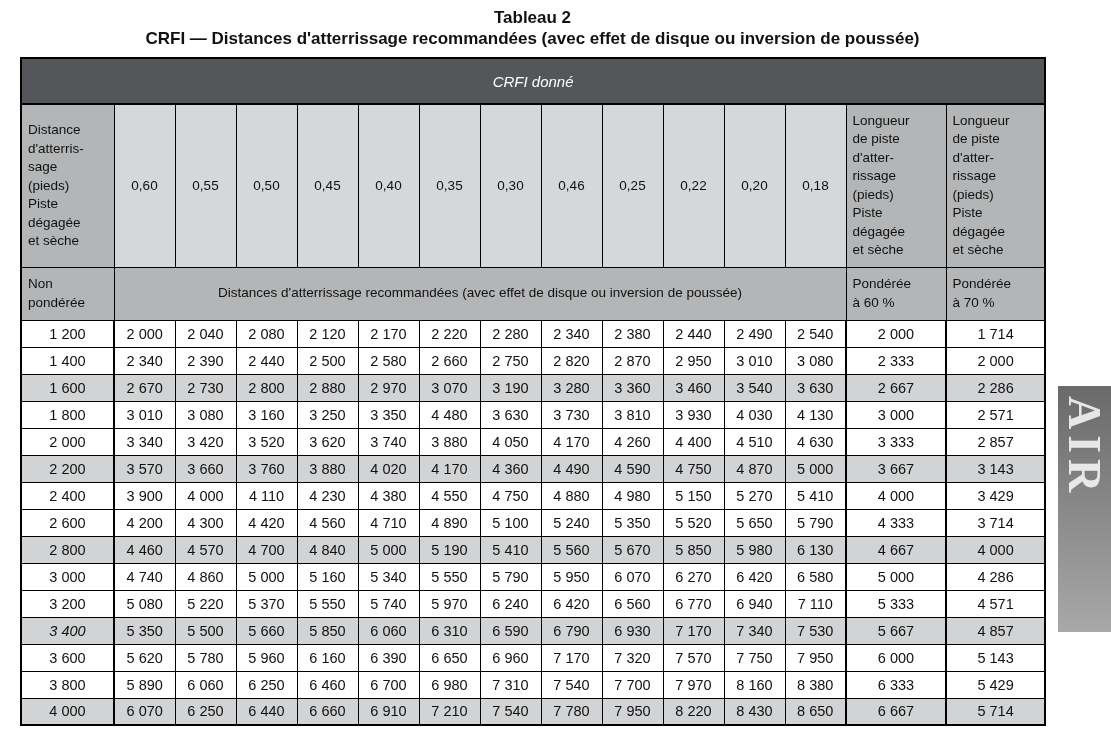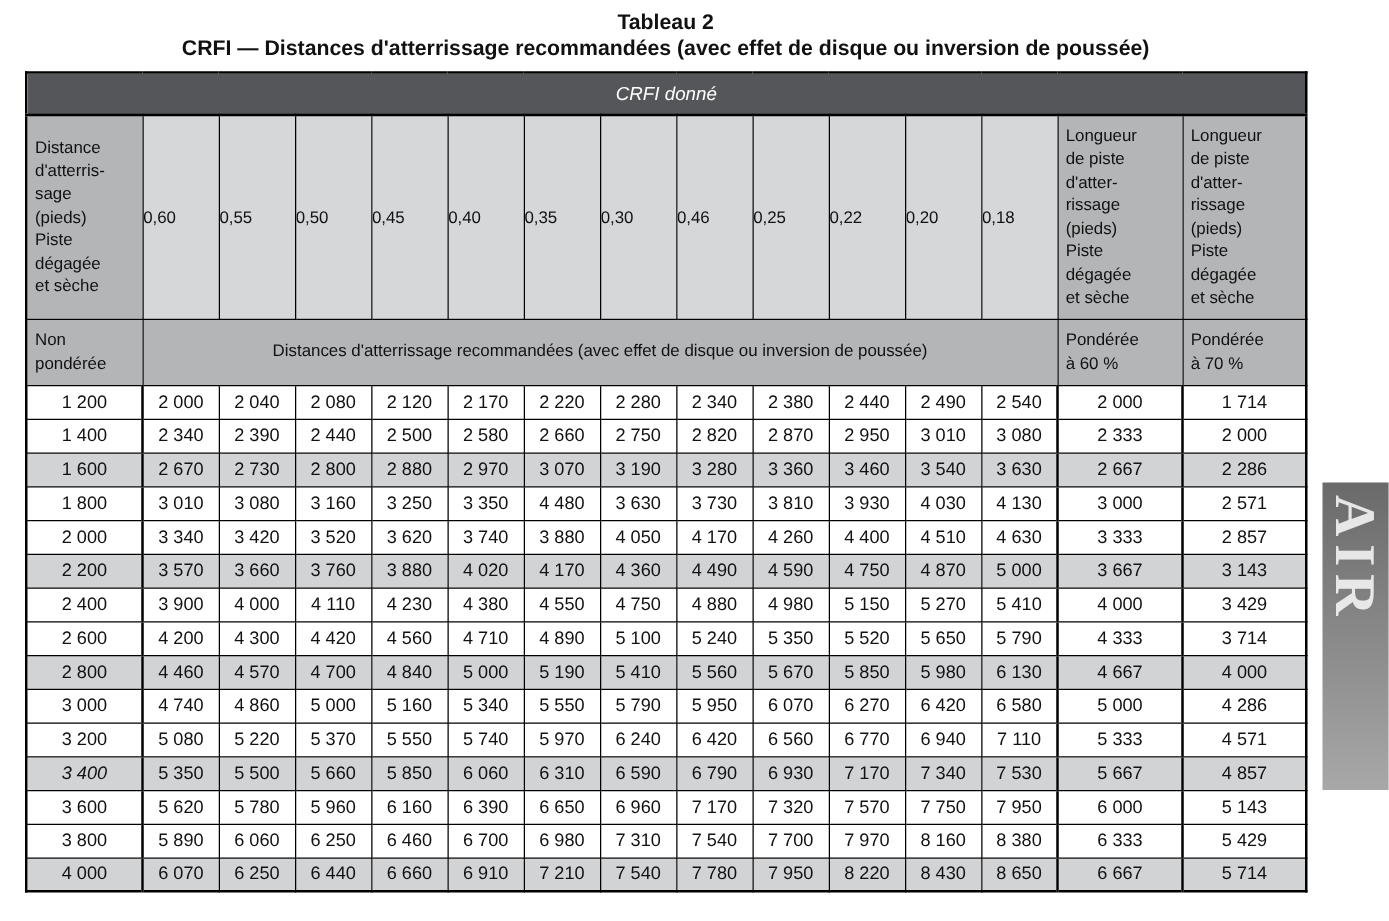--- a/index.html
+++ b/index.html
@@ -17,29 +17,29 @@
     font-family:"Liberation Sans","DejaVu Sans",sans-serif;color:#111;}
   .page{position:relative;width:1111px;height:737px;}
   .titles{position:absolute;top:7px;left:20px;width:1025px;text-align:center;}
   .titles .t1{font-size:17px;font-weight:bold;line-height:21px;}
   .titles .t2{font-size:17px;font-weight:bold;line-height:21px;}
   table.crfi{position:absolute;top:57px;left:20px;width:1025px;
     border-collapse:collapse;table-layout:fixed;border:2px solid var(--border);}
   table.crfi td,table.crfi th{border:1px solid var(--border);overflow:hidden;
     font-weight:normal;vertical-align:middle;}
   tr.banner td{background:var(--banner-bg);color:#fff;font-style:italic;
-    font-size:15px;text-align:center;height:34px;border-bottom-width:2px;}
+    font-size:15px;text-align:center;height:46px;border-bottom-width:2px;}
   tr.colhead{height:163px;margin-top:44px;}
   tr.colhead th{font-size:13.5px;line-height:18.5px;}
   tr.subhead{height:53px;}
   tr.subhead th,tr.subhead td{font-size:13.5px;line-height:18.5px;}
   .pre{white-space:pre-line;}
   .c0{background:var(--header-bg);text-align:left;padding:3px 4px 3px 6px;
     border-right-width:2px;}
-  .crfi-val{background:var(--crfi-bg);text-align:left;font-size:14.5px;}
+  .crfi-val{background:var(--crfi-bg);text-align:center;font-size:14.5px;}
   .runway{background:var(--header-bg);text-align:left;padding:3px 4px 3px 6px;
     border-left-width:2px;}
   .spanhead{background:var(--header-bg);text-align:center;font-size:14.5px;}
   tbody td{height:27px;text-align:center;font-size:14.5px;white-space:nowrap;
     padding:0 2px;background:#fff;}
   tbody td.sep{border-left-width:2px;}
   tbody tr.shaded td{background:var(--shaded-bg);}
   tr.subhead .c0,tr.subhead .runway{vertical-align:middle;}
   .side-tab{position:absolute;right:0;top:386px;width:53px;height:246px;
     background:linear-gradient(to bottom,var(--tab-top),var(--tab-bottom));

